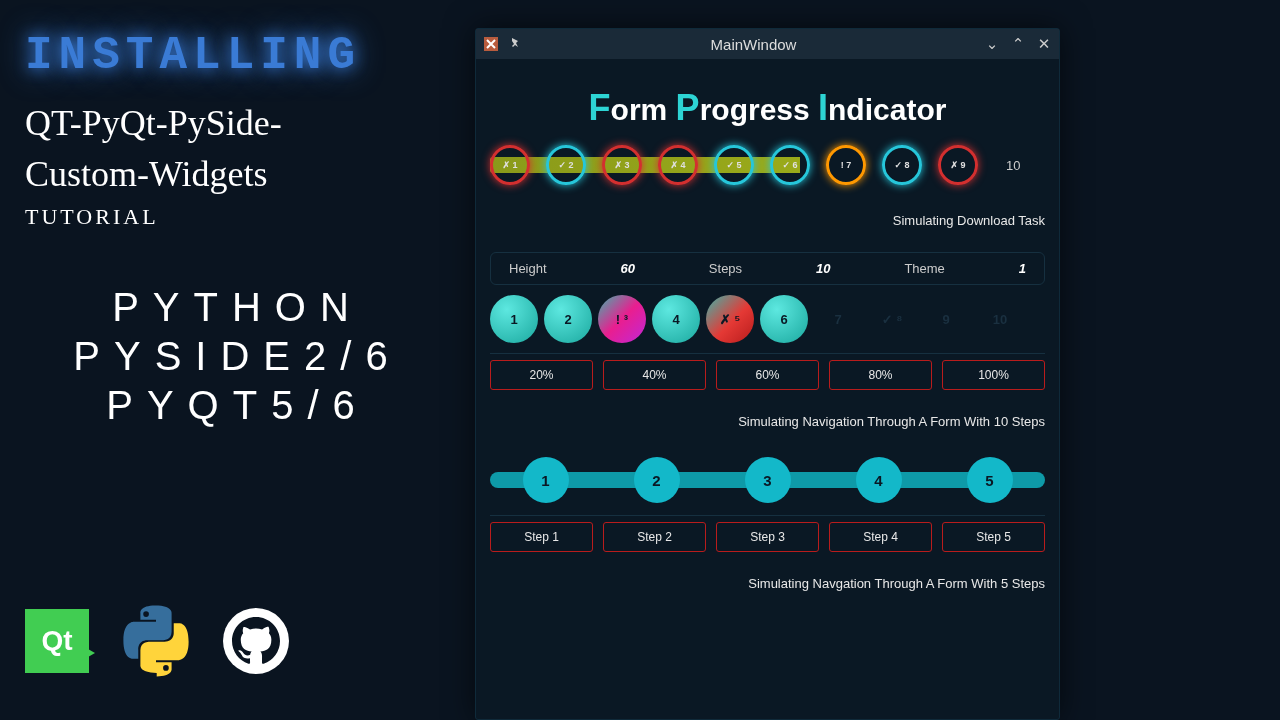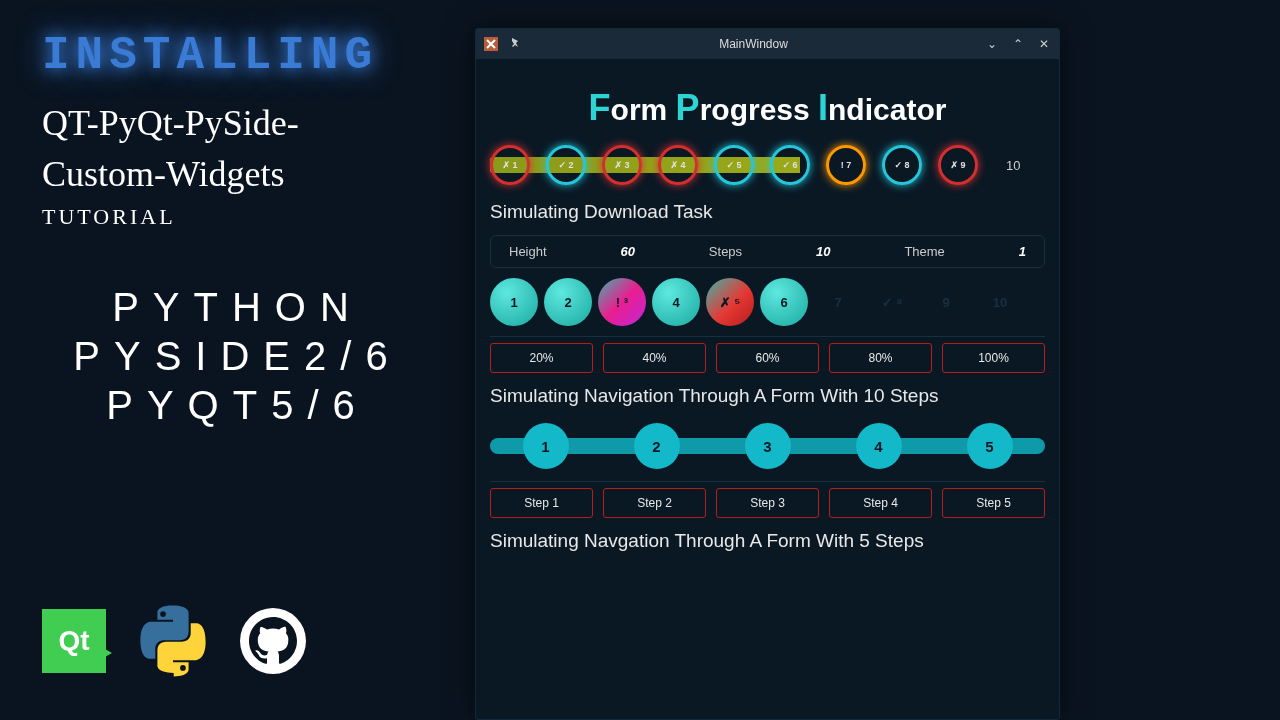--- a/index.html
+++ b/index.html
@@ -7,21 +7,21 @@
   width: 1280px;
   height: 720px;
   background: #0a1420;
   font-family: -apple-system, BlinkMacSystemFont, "Segoe UI", sans-serif;
   color: #fff;
   overflow: hidden;
   display: flex;
 }
 .left-panel {
   width: 475px;
-  padding: 30px 42px;
+  padding: 30px 25px;
   display: flex;
   flex-direction: column;
 }
 .installing {
   font-family: "Courier New", monospace;
   font-size: 46px;
   font-weight: bold;
   letter-spacing: 6px;
   color: #3a7bd5;
   text-shadow: 0 0 15px #3a7bd5, 0 0 30px #3a7bd5;
@@ -78,21 +78,21 @@
   border: 1px solid #0f2a3a;
   border-radius: 3px;
   box-shadow: 0 0 30px rgba(0,0,0,0.6);
 }
 .titlebar {
   height: 30px;
   background: #1a2a38;
   display: flex;
   align-items: center;
   padding: 0 8px;
-  font-size: 12px;
+  font-size: 15px;
 }
 .titlebar .icons-left { display: flex; gap: 10px; }
 .titlebar .title { flex: 1; text-align: center; color: #ddd; }
 .titlebar .icons-right { display: flex; gap: 12px; color: #ccc; }
 .tb-icon { width: 14px; height: 14px; display: inline-flex; align-items: center; justify-content: center; }
 .window-body { padding: 20px 14px 12px; }
 .main-title {
   text-align: center;
   font-size: 30px;
   font-weight: 700;
@@ -119,21 +119,21 @@
   display: flex; align-items: center; justify-content: center;
   font-size: 10px; font-weight: bold;
   position: relative;
   box-shadow: 0 0 8px currentColor;
 }
 .ring-red { border-color: #d32f2f; color: #d32f2f; }
 .ring-cyan { border-color: #26c6da; color: #26c6da; }
 .ring-orange { border-color: #ff9800; color: #ff9800; }
 .row1-circle span { color: #e0e0e0; font-size: 9px; }
 .row1-end { margin-left: 12px; color: #ccc; font-size: 13px; }
-.caption { text-align: left; font-size: 19px; margin: 12px 0; color: #e8e8e8; }
+.caption { text-align: right; font-size: 13px; margin: 24px 0; color: #e8e8e8; }
 .params {
   border: 1px solid #163040;
   border-radius: 6px;
   padding: 8px 18px;
   display: flex;
   justify-content: space-between;
   font-size: 13px;
   margin-bottom: 10px;
 }
 .params .label { color: #ccc; }

